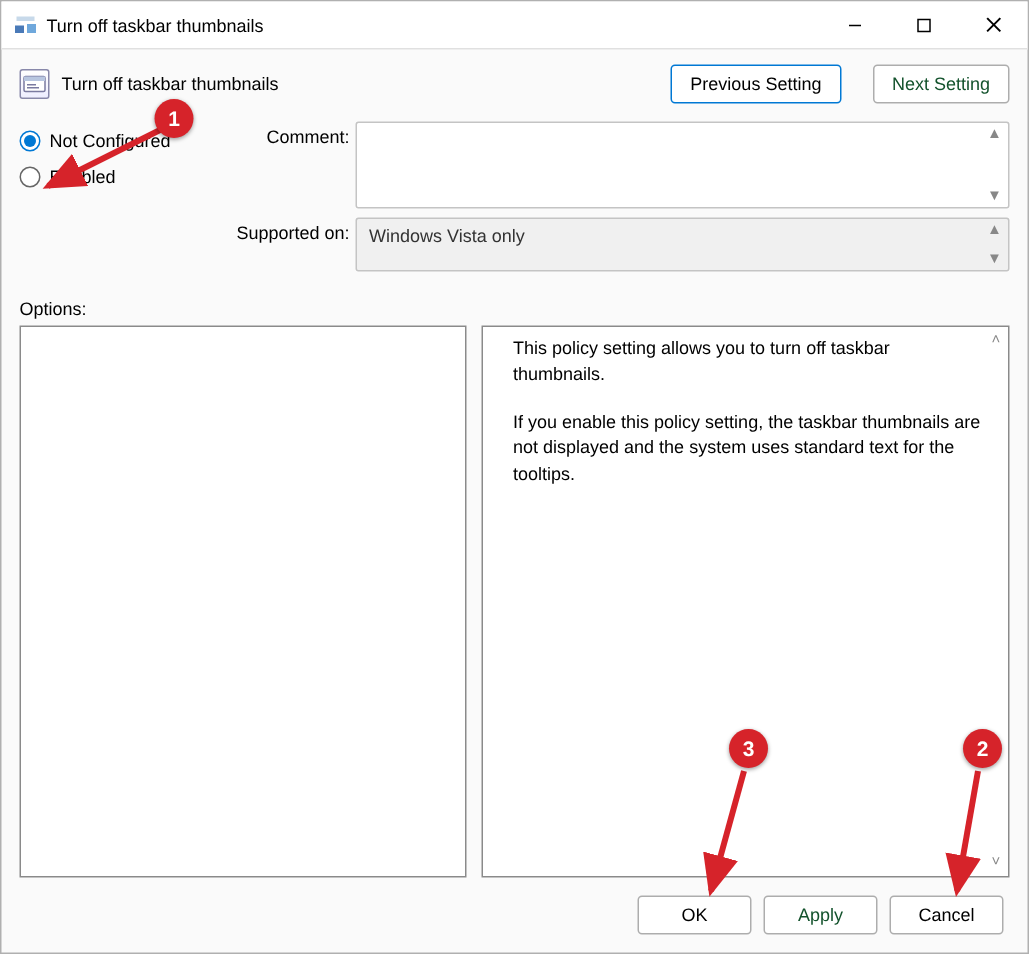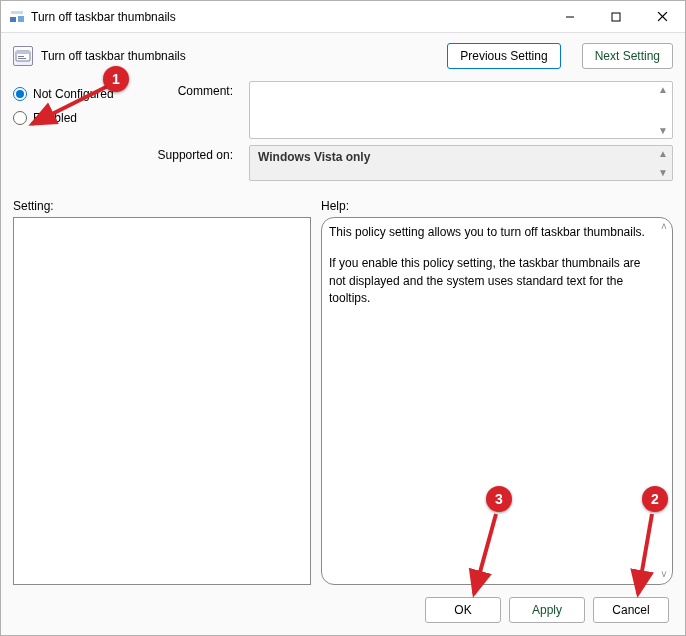--- a/index.html
+++ b/index.html
@@ -90,57 +90,56 @@
     .radio {
       width: 14px; height: 14px; border: 1px solid #666; border-radius: 50%;
       display: inline-flex; align-items: center; justify-content: center;
       background: #fff;
     }
     .radio.selected { border-color: #0078d4; }
     .radio.selected::after {
       content: ""; width: 8px; height: 8px; background: #0078d4; border-radius: 50%;
     }
     .right-col { flex: 1; display: flex; flex-direction: column; gap: 6px; }
-    .field-row { display: flex; gap: 16px; align-items: flex-start; }
+    .field-row { display: flex; gap: 4px; align-items: flex-start; }
     .field-label { width: 84px; text-align: right; color: #000; padding-top: 3px; }
     .comment-box {
       flex: 1; height: 58px; background: #fff;
       border: 1px solid #c4c4c4; border-radius: 2px;
       position: relative;
     }
     .scrollhint {
       position: absolute; right: 2px; width: 14px; color: #888;
       font-size: 10px; text-align: center;
     }
     .scrollhint.up { top: 2px; }
     .scrollhint.down { bottom: 2px; }
     .supported-box {
       flex: 1; height: 36px; background: #f0f0f0;
       border: 1px solid #c4c4c4; border-radius: 2px;
       padding: 4px 8px; color: #333; font-size: 12px;
       position: relative;
-      font-weight: bold;
     }
     
     .labels-row {
       display: flex; padding: 14px 12px 4px 12px; gap: 10px;
     }
     .labels-row .lbl-left { width: 298px; }
     .labels-row .lbl-right { flex: 1; }
     
     .panes {
       display: flex; gap: 10px; padding: 0 12px 8px 12px;
       flex: 1;
     }
     .pane {
       background: #fff; border: 1px solid #8a8a8a;
       flex: 1; overflow: hidden;
     }
     .pane.options { width: 298px; flex: 0 0 298px; }
-    .pane.help { position: relative; padding: 6px 18px 6px 7px; line-height: 1.45; color: #000; border-radius: 13px; }
+    .pane.help { position: relative; padding: 6px 18px 6px 20px; line-height: 1.45; color: #000; }
     .pane.help p { margin-bottom: 14px; }
     .v-scroll {
       position: absolute; right: 0; top: 0; bottom: 0; width: 16px;
       display: flex; flex-direction: column; justify-content: space-between;
       color: #888; font-size: 10px; padding: 2px 0; align-items: center;
     }
     
     .button-row {
       display: flex; justify-content: flex-end; gap: 8px;
       padding: 4px 16px 12px 12px;
@@ -235,22 +234,21 @@
         <div class="supported-box">
           <span>Windows Vista only</span>
           <span class="scrollhint up">▲</span>
           <span class="scrollhint down">▼</span>
         </div>
       </div>
     </div>
   </div>
 
   <div class="labels-row">
-    <span class="lbl-left">Setting:</span>
-    <span class="lbl-right">Help:</span>
+    <span class="lbl-left">Options:</span>
   </div>
 
   <div class="panes">
     <div class="pane options"></div>
     <div class="pane help">
       <p>This policy setting allows you to turn off taskbar thumbnails.</p>
       <p>If you enable this policy setting, the taskbar thumbnails are not displayed and the system uses standard text for the tooltips.</p>
       <div class="v-scroll">
         <span>˄</span>
         <span>˅</span>

